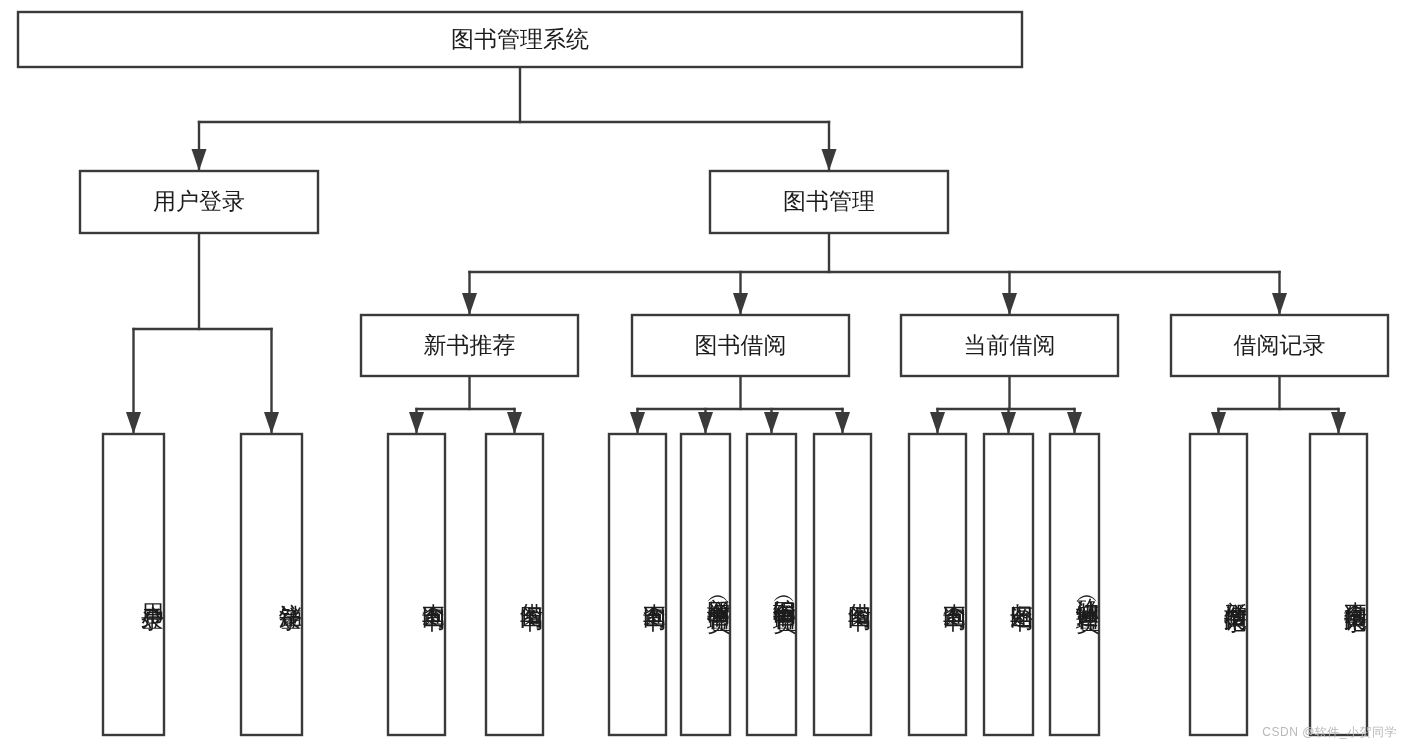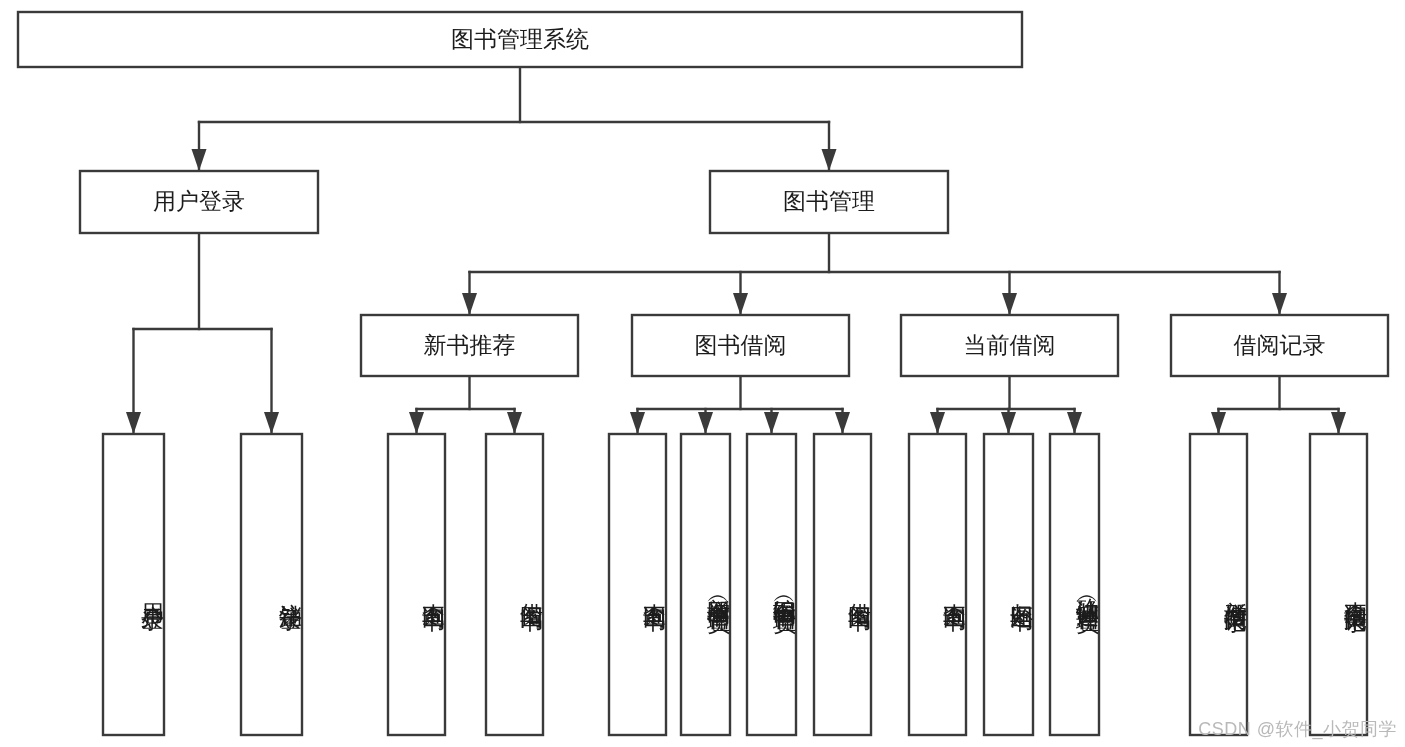--- a/index.html
+++ b/index.html
@@ -66,21 +66,21 @@
     justify-content: center;
     text-align: center;
     pointer-events: none;
     user-select: none;
   }
   .watermark {
     position: absolute;
     right: 8px;
     bottom: 6px;
     font-family: "Liberation Sans", "DejaVu Sans", sans-serif;
-    font-size: 18px;
+    font-size: 12px;
     color: #b9b9b9;
     letter-spacing: 0.5px;
     white-space: nowrap;
   }
 </style>
 </head>
 <body>
 
 <div id="diagram-root">
 

